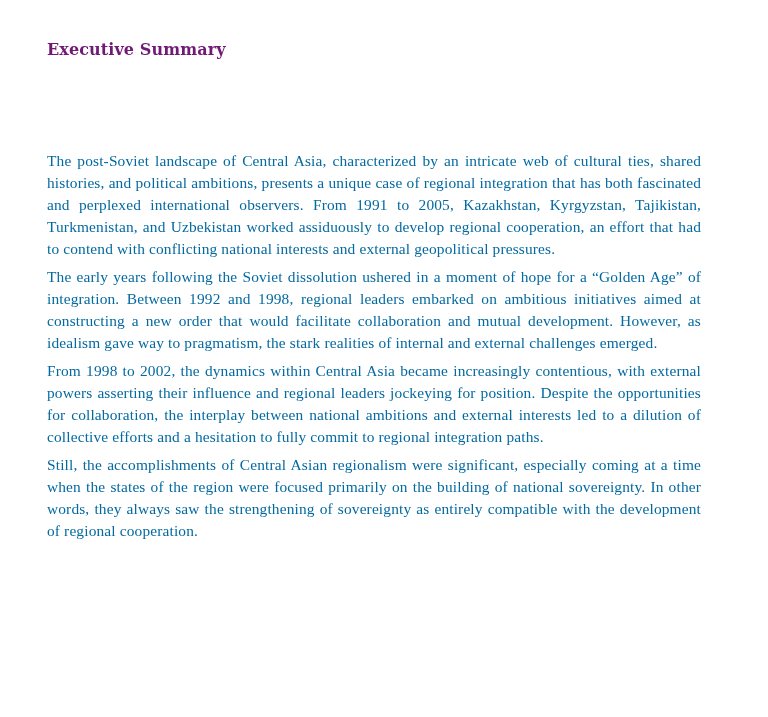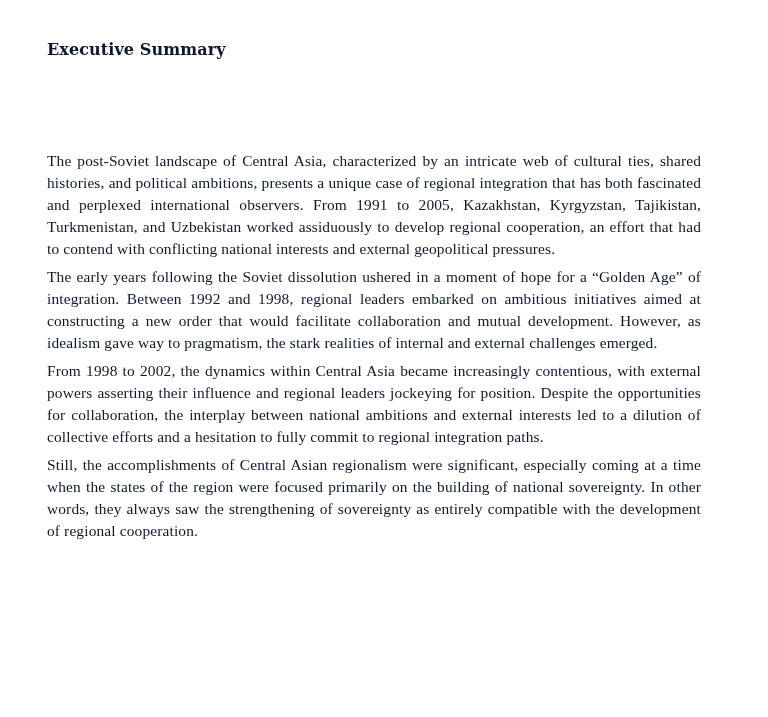--- a/index.html
+++ b/index.html
@@ -20,36 +20,36 @@
       width: 654px;
     }
     .title {
       position: absolute;
       top: 40px;
       left: 0;
       margin: 0;
       font-family: "DejaVu Serif", "Liberation Serif", serif;
       font-weight: bold;
       font-size: 16px;
-      color: #0f172a;
+      color: #701a75;
       letter-spacing: 0.1px;
       white-space: nowrap;
     }
     .body {
       position: absolute;
       top: 150px;
       left: 0;
       width: 654px;
     }
     .para {
       margin: 0 0 6px 0;
       font-family: "Liberation Serif", "DejaVu Serif", serif;
       font-size: 15.4px;
       line-height: 22px;
-      color: #0f172a;
+      color: #0369a1;
       text-align: justify;
       text-justify: inter-word;
       letter-spacing: 0.15px;
     }
   </style>
 </head>
 <body>
 
 <div class="page">
   <h1 class="title">Executive Summary</h1>

